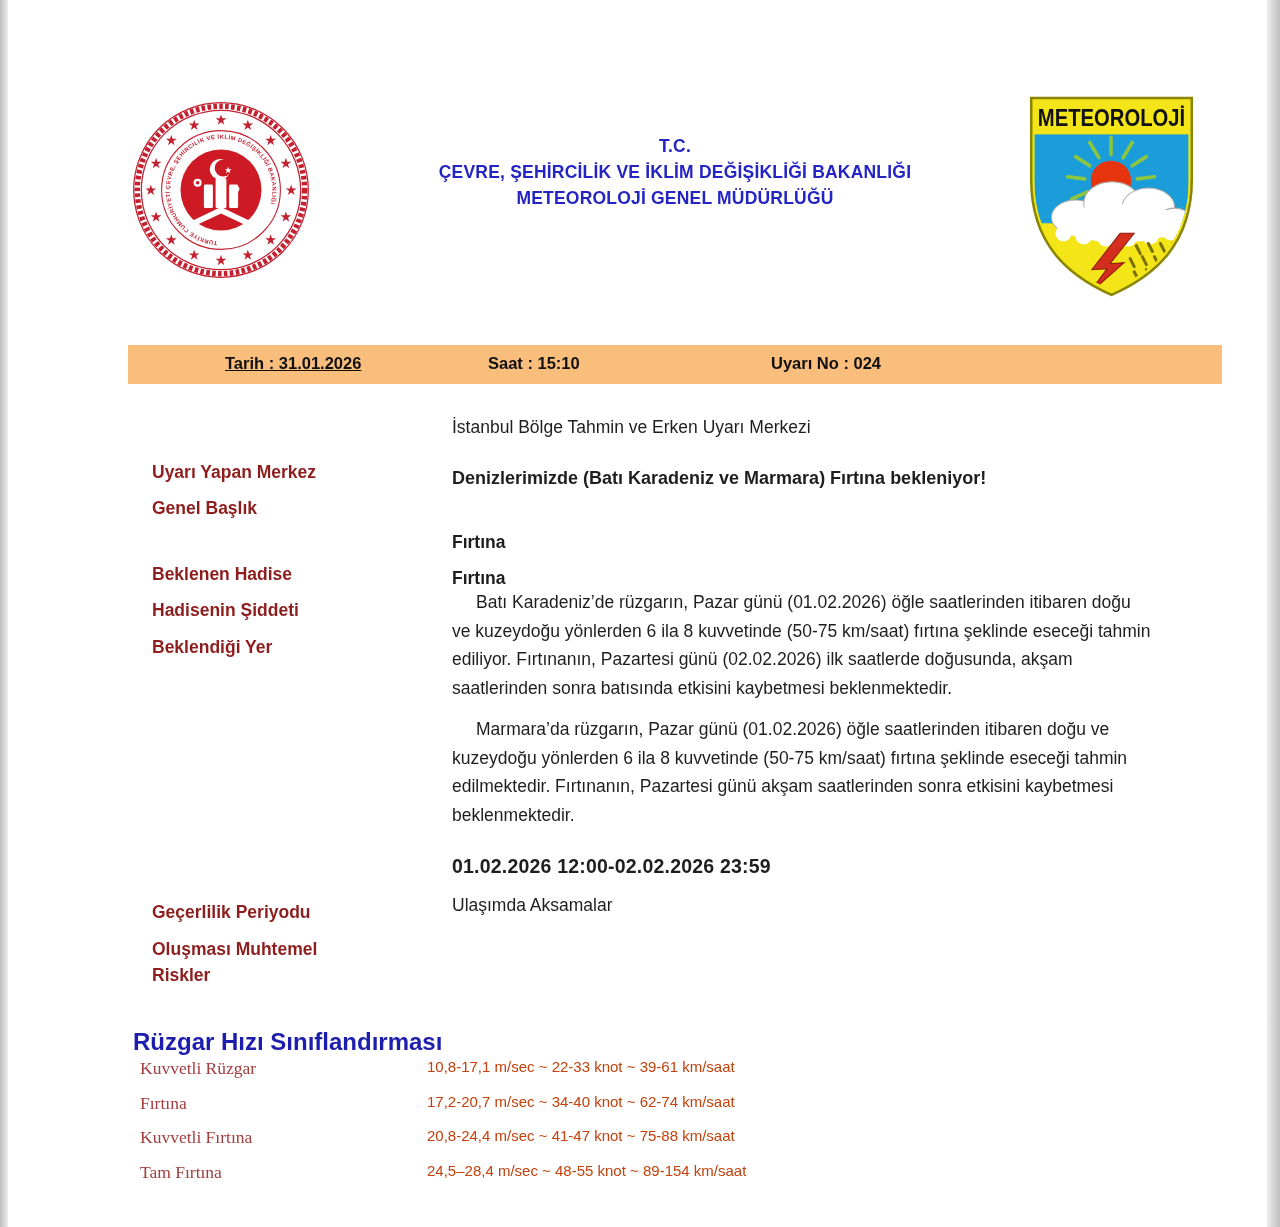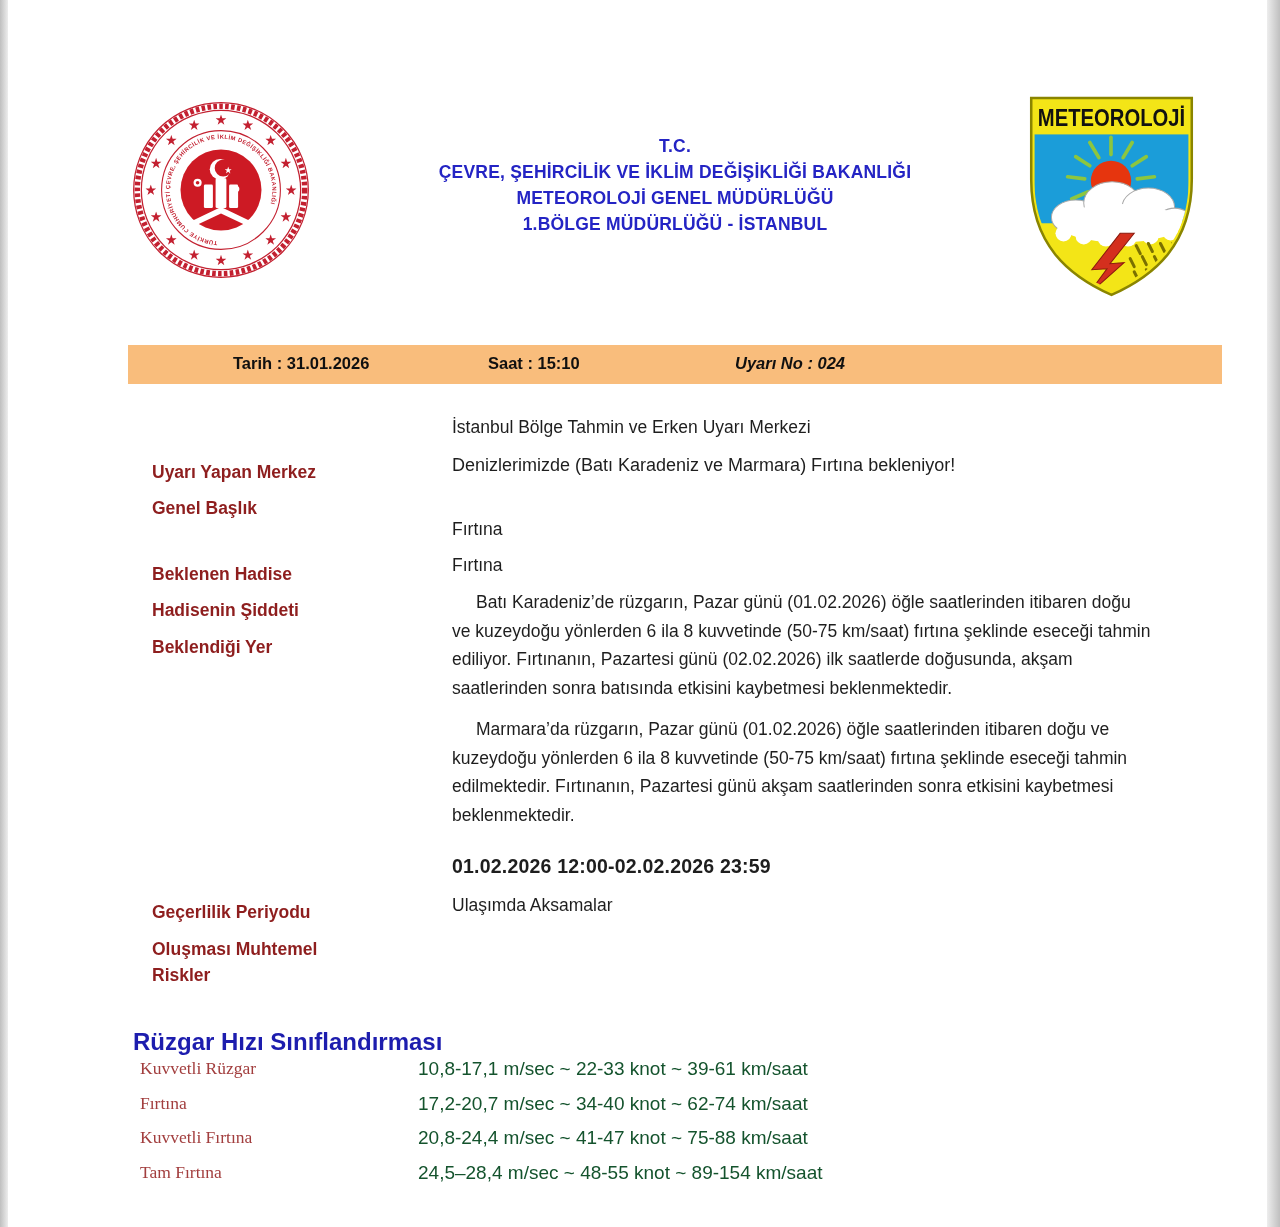--- a/index.html
+++ b/index.html
@@ -24,50 +24,50 @@
 
   
   .info-bar{
     position:absolute;left:128px;top:345px;width:1094px;height:39px;
     background:#f9bd7c;
   }
   .info-bar span{
     position:absolute;top:9px;font-size:16.5px;font-weight:bold;color:#101010;
     white-space:nowrap;
   }
-  .ib-date{left:105px;}
+  .ib-date{left:97px;text-decoration:underline;}
   .ib-time{left:360px;}
-  .ib-no{left:607px;font-style:italic;}
+  .ib-no{left:643px;}
 
   
   .lbl{
     position:absolute;left:152px;width:225px;
     color:#8e1e1e;font-weight:bold;font-size:17.5px;line-height:26px;margin-top:44px;
   }
   .val{
     position:absolute;left:452px;width:700px;
     font-size:17.5px;line-height:28px;color:#1e1e1e;
   }
-  .val.bold{font-weight:normal;}
+  .val.bold{font-weight:bold;margin-top:13px;}
   .val.title-val{font-size:18px;line-height:31px;width:640px;}
   .val.period{font-size:19.5px;font-weight:bold;letter-spacing:0.2px;}
   .paragraphs p{margin:0 0 13px 0;text-indent:24px;line-height:28.5px;}
 
   
   .wind-title{
     position:absolute;left:133px;top:1028px;
     color:#1d1dae;font-weight:bold;font-size:24px;
   }
   .wind-label{
     position:absolute;left:140px;width:290px;
     color:#a23e3e;font-size:17.5px;font-family:Liberation Serif, serif;
   }
   .wind-value{
-    position:absolute;left:418px;width:700px;
-    color:#14532d;font-size:19px;white-space:nowrap;
+    position:absolute;left:427px;width:700px;
+    color:#c2410c;font-size:15px;white-space:nowrap;
   }
 </style>
 </head>
 <body>
 
 <div class="edge edge-left"></div>
 <div class="edge edge-right"></div>
 
 <div class="seal">
   <svg viewBox="0 0 200 200" width="180" height="190">
@@ -119,21 +119,20 @@
     </g>
 
     <path d="M60,131 L100,112 L140,131 L140,124 L100,105 L60,124 Z" fill="#ffffff" transform="translate(0,14)"></path>
   </svg>
 </div>
 
 <div class="header-text">
   <div>T.C.</div>
   <div>ÇEVRE, ŞEHİRCİLİK VE İKLİM DEĞİŞİKLİĞİ BAKANLIĞI</div>
   <div>METEOROLOJİ GENEL MÜDÜRLÜĞÜ</div>
-  <div>1.BÖLGE MÜDÜRLÜĞÜ - İSTANBUL</div>
 </div>
 
 <div class="badge">
   <svg viewBox="0 0 175 205" width="177" height="207">
     <defs>
       <clipPath id="shieldClip">
         <path d="M11,9 H164 V86 C164,148 129,178 87.5,196 C46,178 11,148 11,86 Z"></path>
       </clipPath>
     </defs>
     <path d="M8,6 H167 V87 C167,151 130,182 87.5,201 C45,182 8,151 8,87 Z" fill="#f3e517" stroke="#8a8500" stroke-width="2.5"></path>

